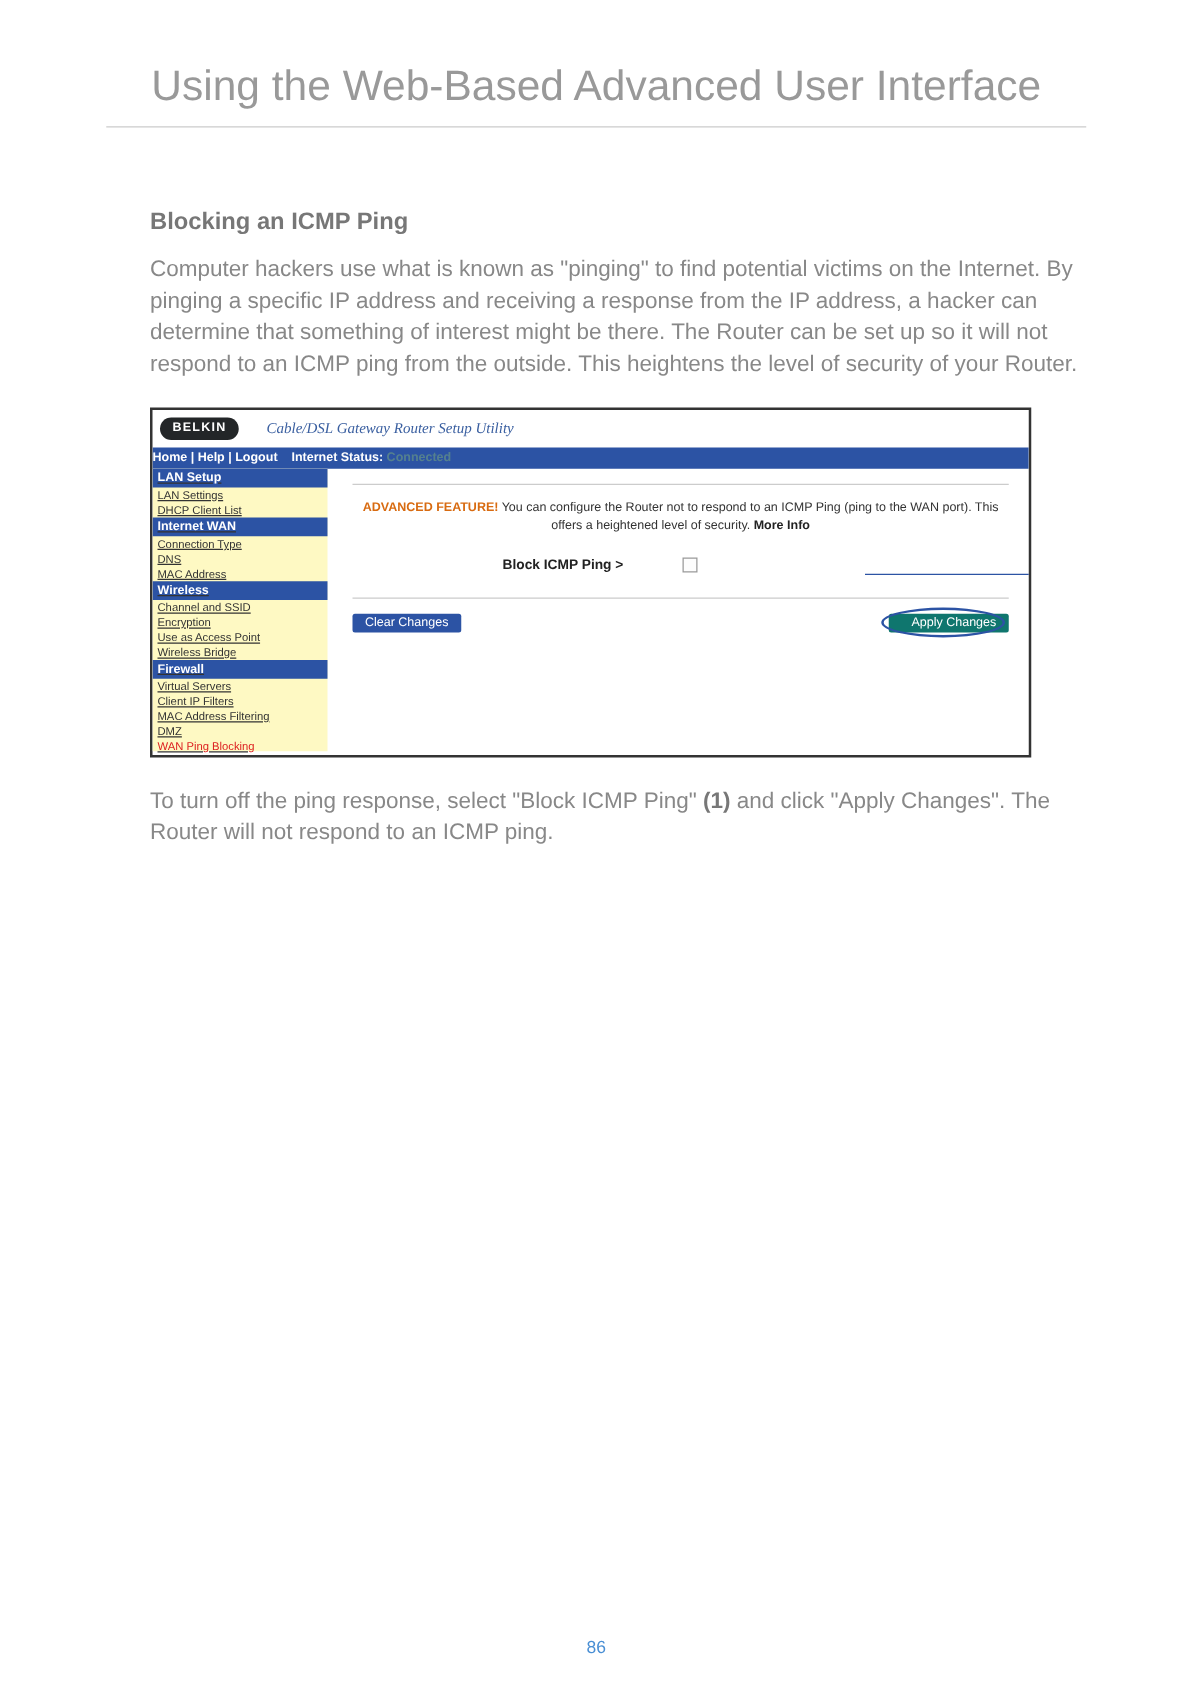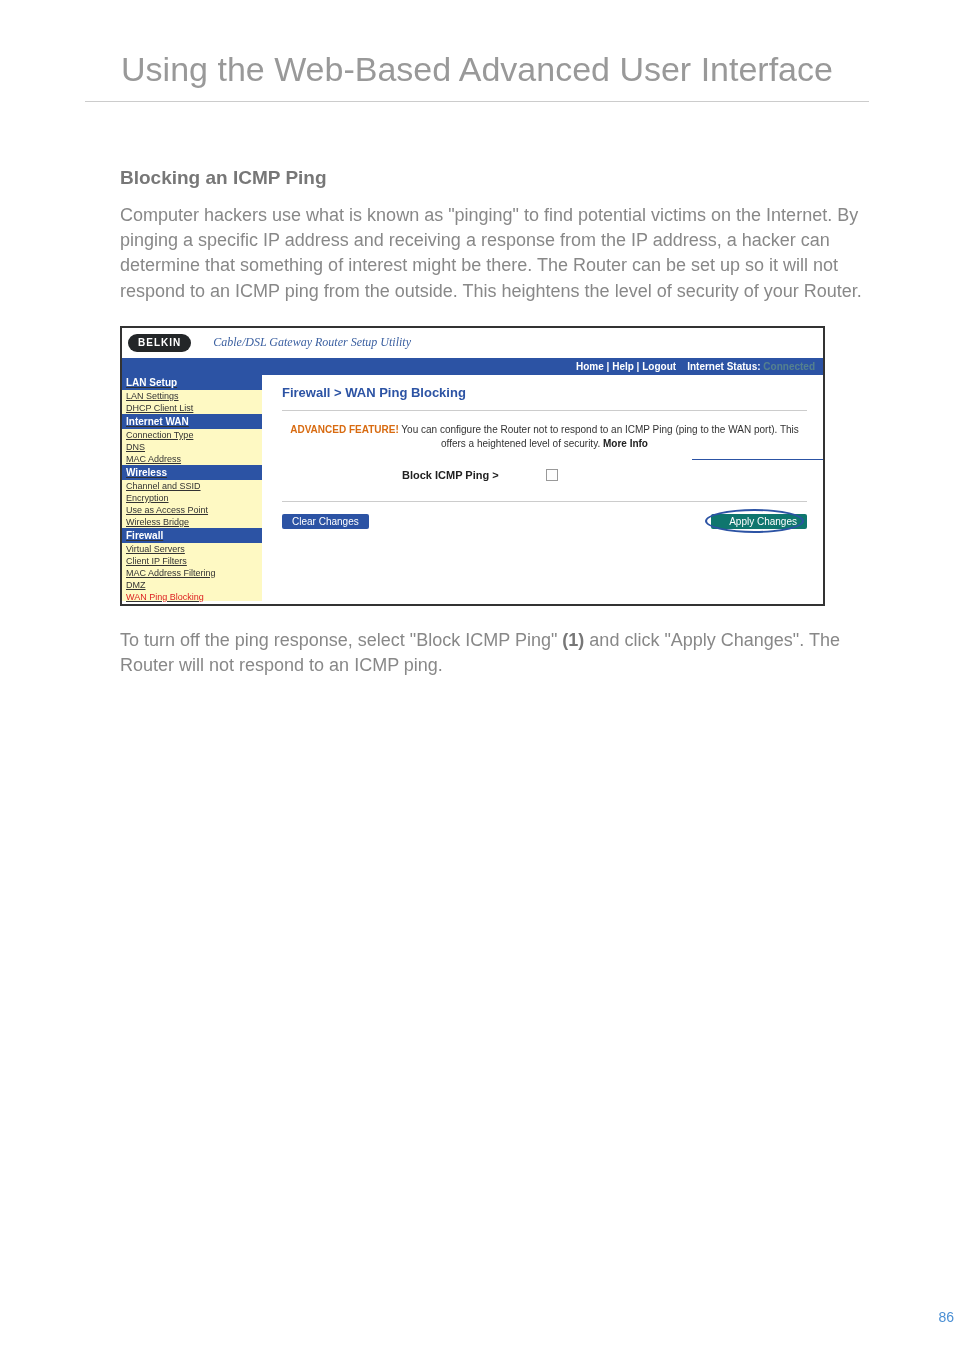--- a/index.html
+++ b/index.html
@@ -68,21 +68,20 @@
     }
     .router-subtitle {
       color: #3a5fa0;
       font-style: italic;
       font-size: 12px;
       font-family: Georgia, serif;
     }
     .router-topbar {
       background: #2c53a4;
       color: #fff;
-      text-align: right;
       font-size: 10px;
       font-weight: bold;
       padding: 3px 8px 3px 0;
     }
     .router-topbar .status-label { color: #fff; }
     .router-topbar .status-value { color: #a0d468; opacity: 0.35; }
     .router-body {
       display: flex;
       height: calc(100% - 50px);
     }
@@ -183,21 +182,21 @@
       line-height: 1.4;
       color: #888;
       padding-left: 35px;
       margin-top: 19px;
     }
     .page-number {
       position: absolute;
       bottom: 38px;
       left: 0;
       right: 0;
-      text-align: right;
+      text-align: center;
       color: #4a8fd4;
       font-size: 14px;
     }
   </style>
 </head>
 <body>
 
 <div class="page-container">
   <h1 class="page-title">Using the Web-Based Advanced User Interface</h1>
 
@@ -237,21 +236,20 @@
         <div class="sidebar-item">Virtual Servers</div>
         <div class="sidebar-item">Client IP Filters</div>
         <div class="sidebar-item">MAC Address Filtering</div>
         <div class="sidebar-item">DMZ</div>
         <div class="sidebar-item highlight">WAN Ping Blocking</div>
         <div class="sidebar-item">Security Log</div>
 
       </div>
 
       <div class="router-content">
-        <div class="content-title">Firewall &gt; WAN Ping Blocking</div>
         <div class="hr-line"></div>
         <div class="content-desc">
           <span class="orange">ADVANCED FEATURE!</span><span> You can configure the Router not to respond to an ICMP Ping (ping to the WAN port). This offers a heightened level of security. </span><span class="more-info">More Info</span>
         </div>
 
         <div class="block-row">
           <span class="block-label">Block ICMP Ping &gt;</span>
           <span class="checkbox-img"></span>
         </div>
 

